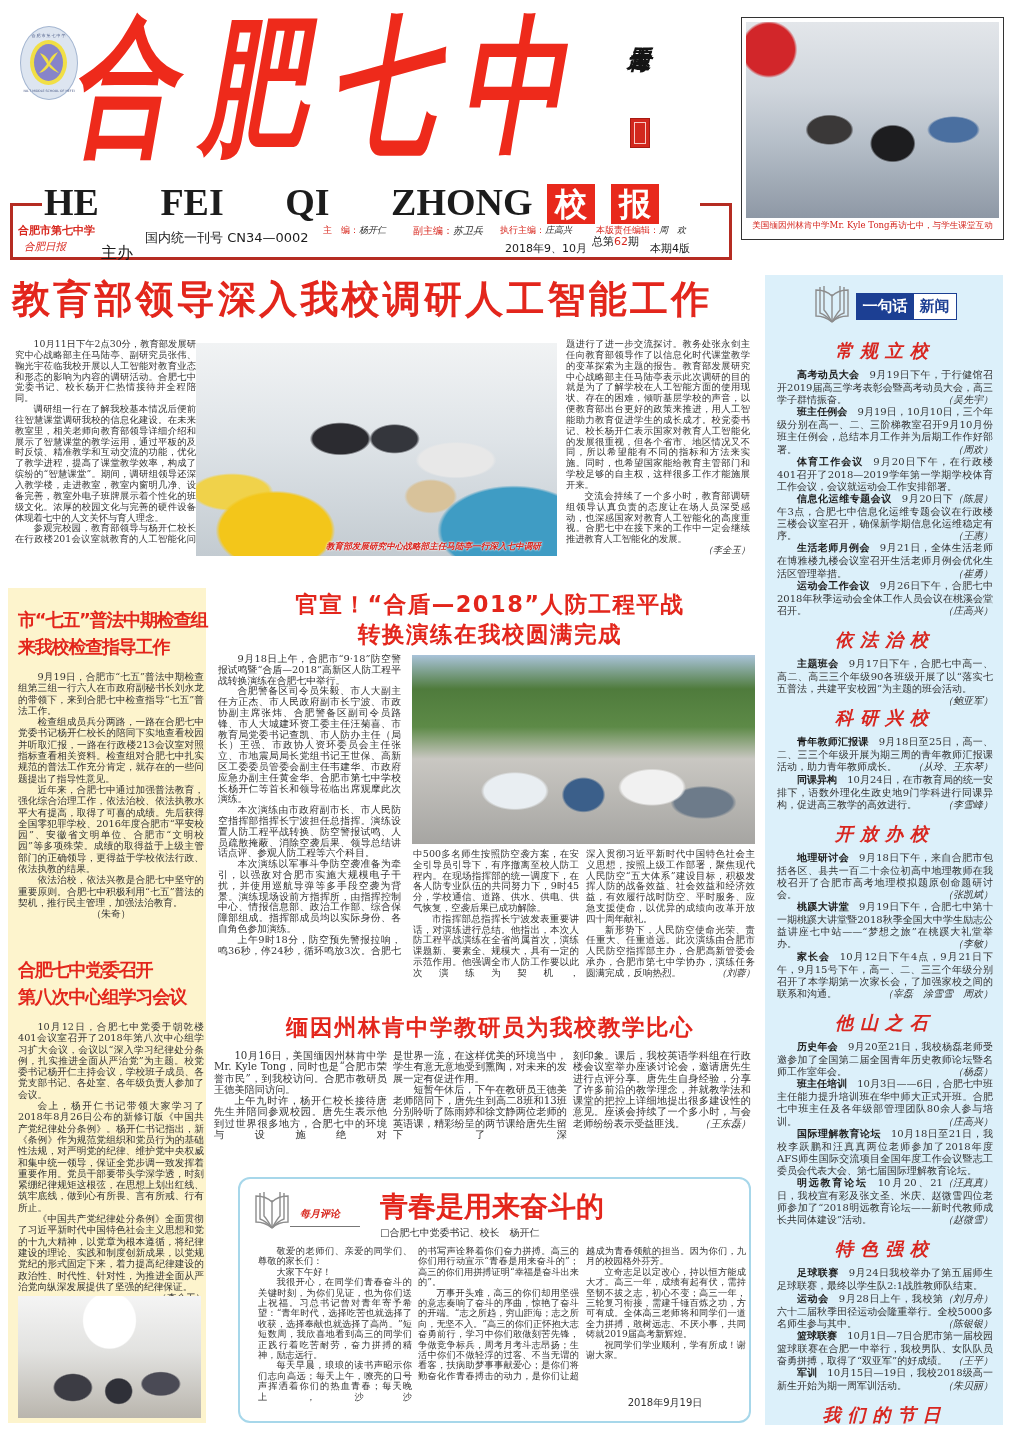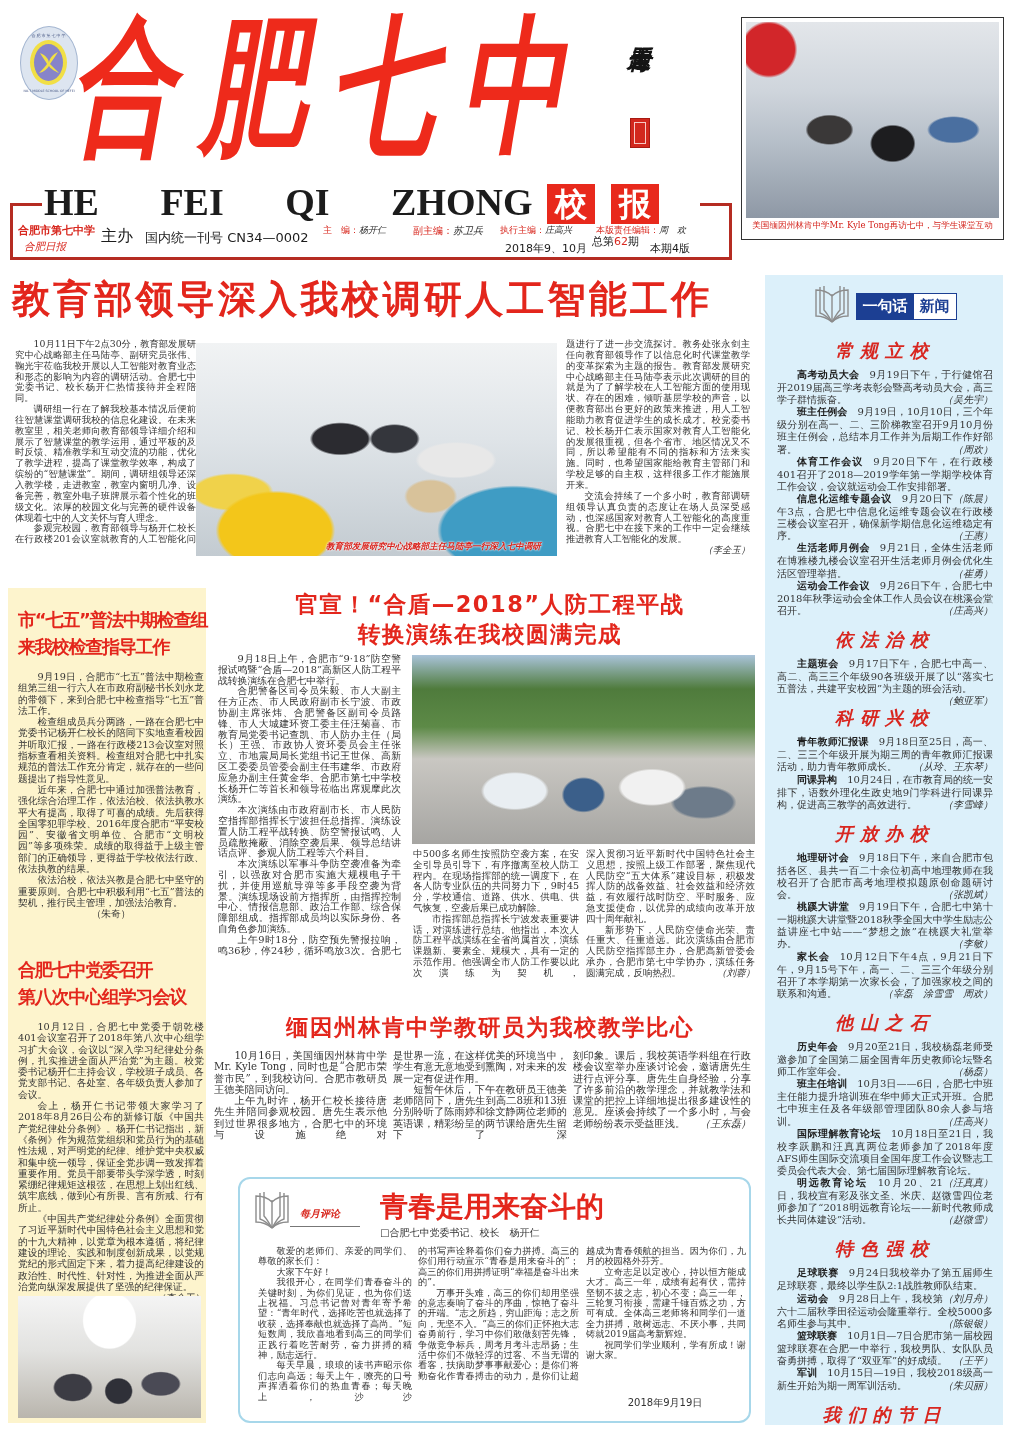--- a/index.html
+++ b/index.html
@@ -134,21 +134,21 @@
 <div class="abs fr" style="left:10px;top:257px;width:722px;height:3px"></div>
 <div class="abs fr" style="left:729px;top:203px;width:3px;height:57px"></div>
 <div class="abs fr" style="left:700px;top:203px;width:32px;height:3px"></div>
 
 <div class="abs eng-name">HE FEI QI ZHONG</div>
 <div class="abs paper-box" style="left:547px">校</div>
 <div class="abs paper-box" style="left:611px">报</div>
 
 <div class="abs info" style="left:18px;top:223px;font-size:11px;font-weight:bold;color:#d8281f">合肥市第七中学</div>
 <div class="abs info" style="left:24px;top:240px;font-size:10.5px;font-style:italic;font-family:'DejaVu Serif',serif;color:#d8281f">合肥日报</div>
-<div class="abs info" style="left:101px;top:226px;font-size:16px;color:#1c1c1c">主办</div>
+<div class="abs info" style="left:101px;top:243px;font-size:16px;color:#1c1c1c">主办</div>
 <div class="abs info" style="left:145px;top:229px;font-size:13px;color:#1c1c1c">国内统一刊号 CN34—0002</div>
 
 <div class="abs info" style="left:323px;top:224px;font-size:9px">
   <span class="red">主　编：</span><span style="font-style:italic;font-family:'DejaVu Serif',serif">杨开仁</span>
 </div>
 <div class="abs info" style="left:413px;top:224px;font-size:10px">
   <span class="red">副主编：</span><span style="font-style:italic;font-family:'DejaVu Serif',serif">苏卫兵</span>
 </div>
 <div class="abs info" style="left:500px;top:224px;font-size:9px">
   <span class="red">执行主编：</span><span style="font-style:italic;font-family:'DejaVu Serif',serif">庄高兴</span>

